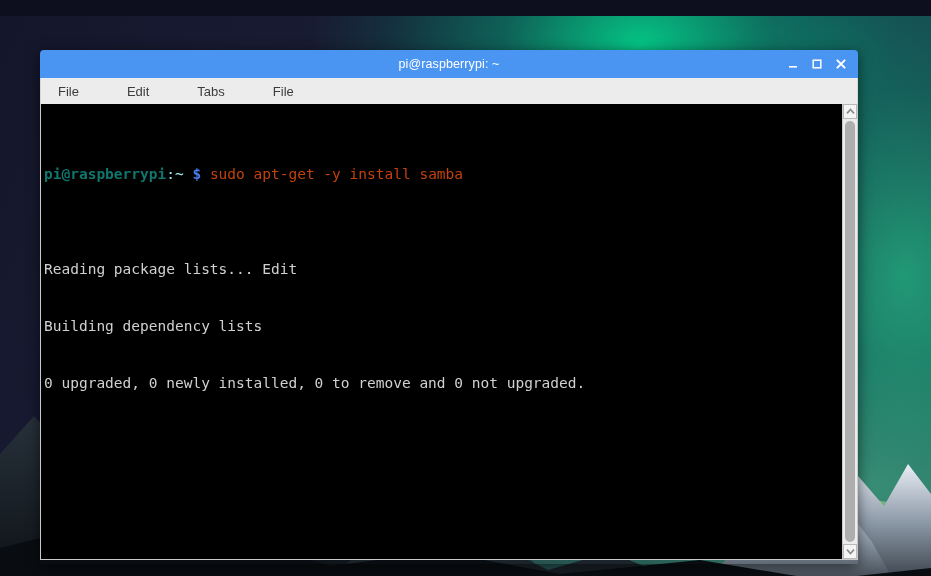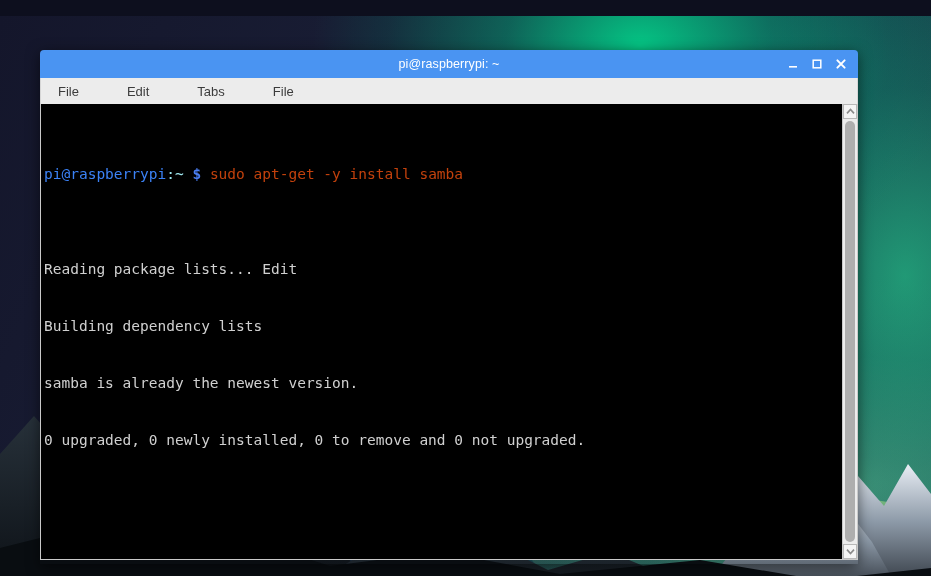--- a/index.html
+++ b/index.html
@@ -143,21 +143,21 @@
     flex: 1 1 auto;
     background: #000000;
     padding: 4px 0 0 3px;
     overflow: hidden;
     font-family: "DejaVu Sans Mono", "Liberation Mono", monospace;
     font-size: 14.5px;
     line-height: 19px;
     white-space: pre;
   }
   .line { color: #d0d0d0; }
-  .c-green { color: #3b82f6; font-weight: normal; }
+  .c-green { color: #0f766e; font-weight: bold; }
   .c-cyan  { color: #9fe8f0; }
   .c-blue  { color: #4a7ef2; font-weight: bold; }
   .c-white { color: #c2410c; }
 
   
   #scrollbar {
     width: 15px;
     background: #f1f1f1;
     border-left: 1px solid #c9c9c9;
     display: flex;
@@ -259,21 +259,20 @@
 
     <div id="termwrap">
 
       <div id="screen">
         
         <div class="line"><span class="c-green">pi@raspberrypi</span><span class="c-cyan">:~</span><span class="c-white"> </span><span class="c-blue">$</span><span class="c-white"> sudo apt-get -y install samba</span></div>
 
         
         <div class="line">Reading package lists... Edit</div>
         <div class="line">Building dependency lists</div>
-        <div class="line">samba is already the newest version.</div>
         <div class="line">0 upgraded, 0 newly installed, 0 to remove and 0 not upgraded.</div>
 
         
         
       </div>
 
       <div id="scrollbar">
         <div class="sb-btn">
           <svg width="9" height="7" viewBox="0 0 9 7">
             <path d="M1,5.4 L4.5,1.4 L8,5.4" fill="none" stroke="#8a8a8a" stroke-width="1.6"></path>

